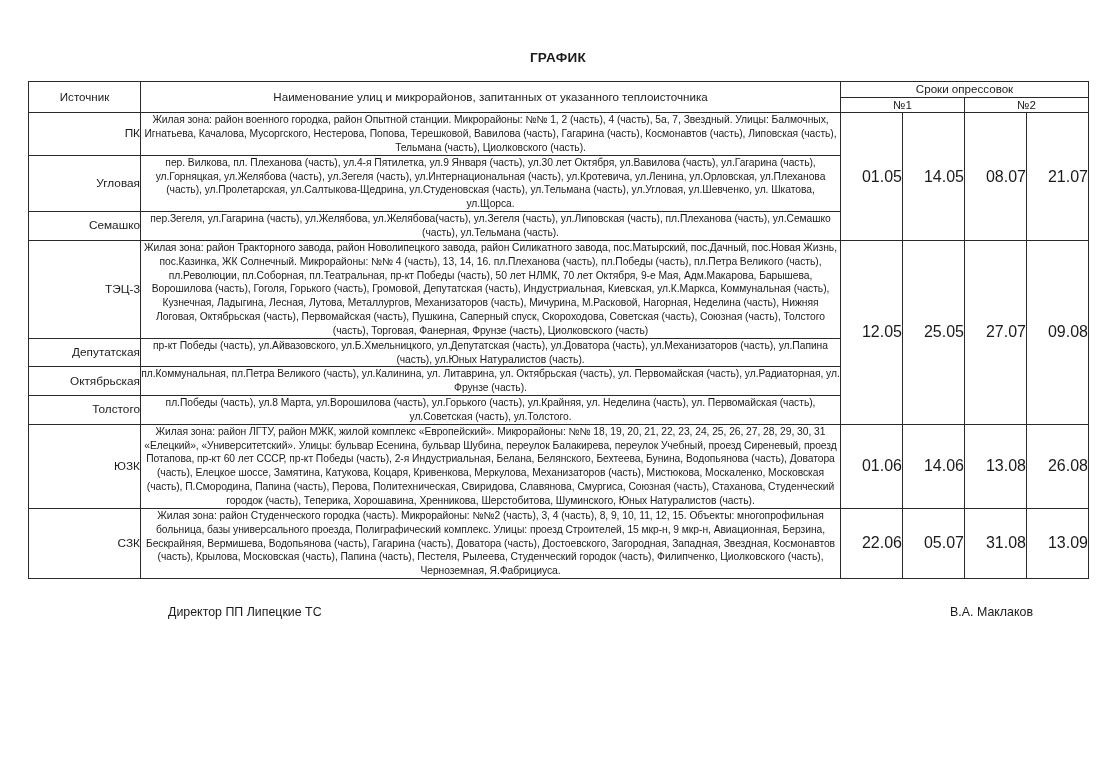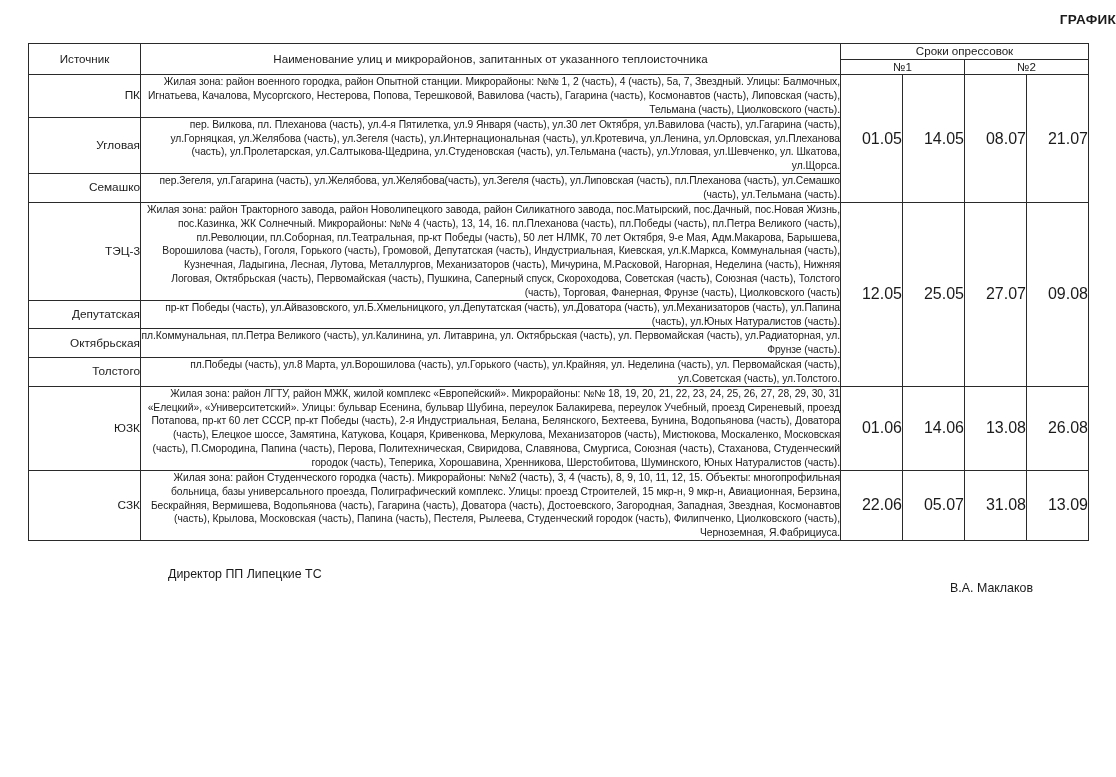--- a/index.html
+++ b/index.html
@@ -19,21 +19,22 @@
   .page {
     position: relative;
     width: 1116px;
     height: 777px;
     box-sizing: border-box;
   }
 
   
   .doc-header {
     padding-top: 10px;
-    text-align: right;
+    text-align: center;
+    margin-top: 38px;
   }
   .doc-title {
     font-size: 13.5px;
     font-weight: bold;
     letter-spacing: 0.3px;
     line-height: 1.5;
   }
   .doc-subtitle {
     font-size: 13px;
     font-weight: bold;
@@ -79,40 +80,39 @@
     text-align: right;
     font-size: 11.8px;
     padding: 4px 3px;
     line-height: 1.3;
   }
   td.streets {
     width: 700px;
     font-size: 10.3px;
     line-height: 1.345;
     padding: 4px 6px 4px 8px;
-    text-align: right;
+    text-align: center;
     letter-spacing: -0.05px;
   }
   td.date {
     width: 62px;
     text-align: right;
     font-size: 16px;
     padding: 3px 2px;
   }
 
   
   .footer {
     margin: 26px auto 0 auto;
     width: 1060px;
     display: flex;
     justify-content: space-between;
     font-size: 12.4px;
     padding: 0 55px 0 140px;
     box-sizing: border-box;
-    flex-direction: column;
   }
   .footer .sig-left { text-align: left; }
   .footer .sig-right { text-align: right; }
 </style>
 </head>
 <body>
 
 <div class="page">
 
   <div class="doc-header">

